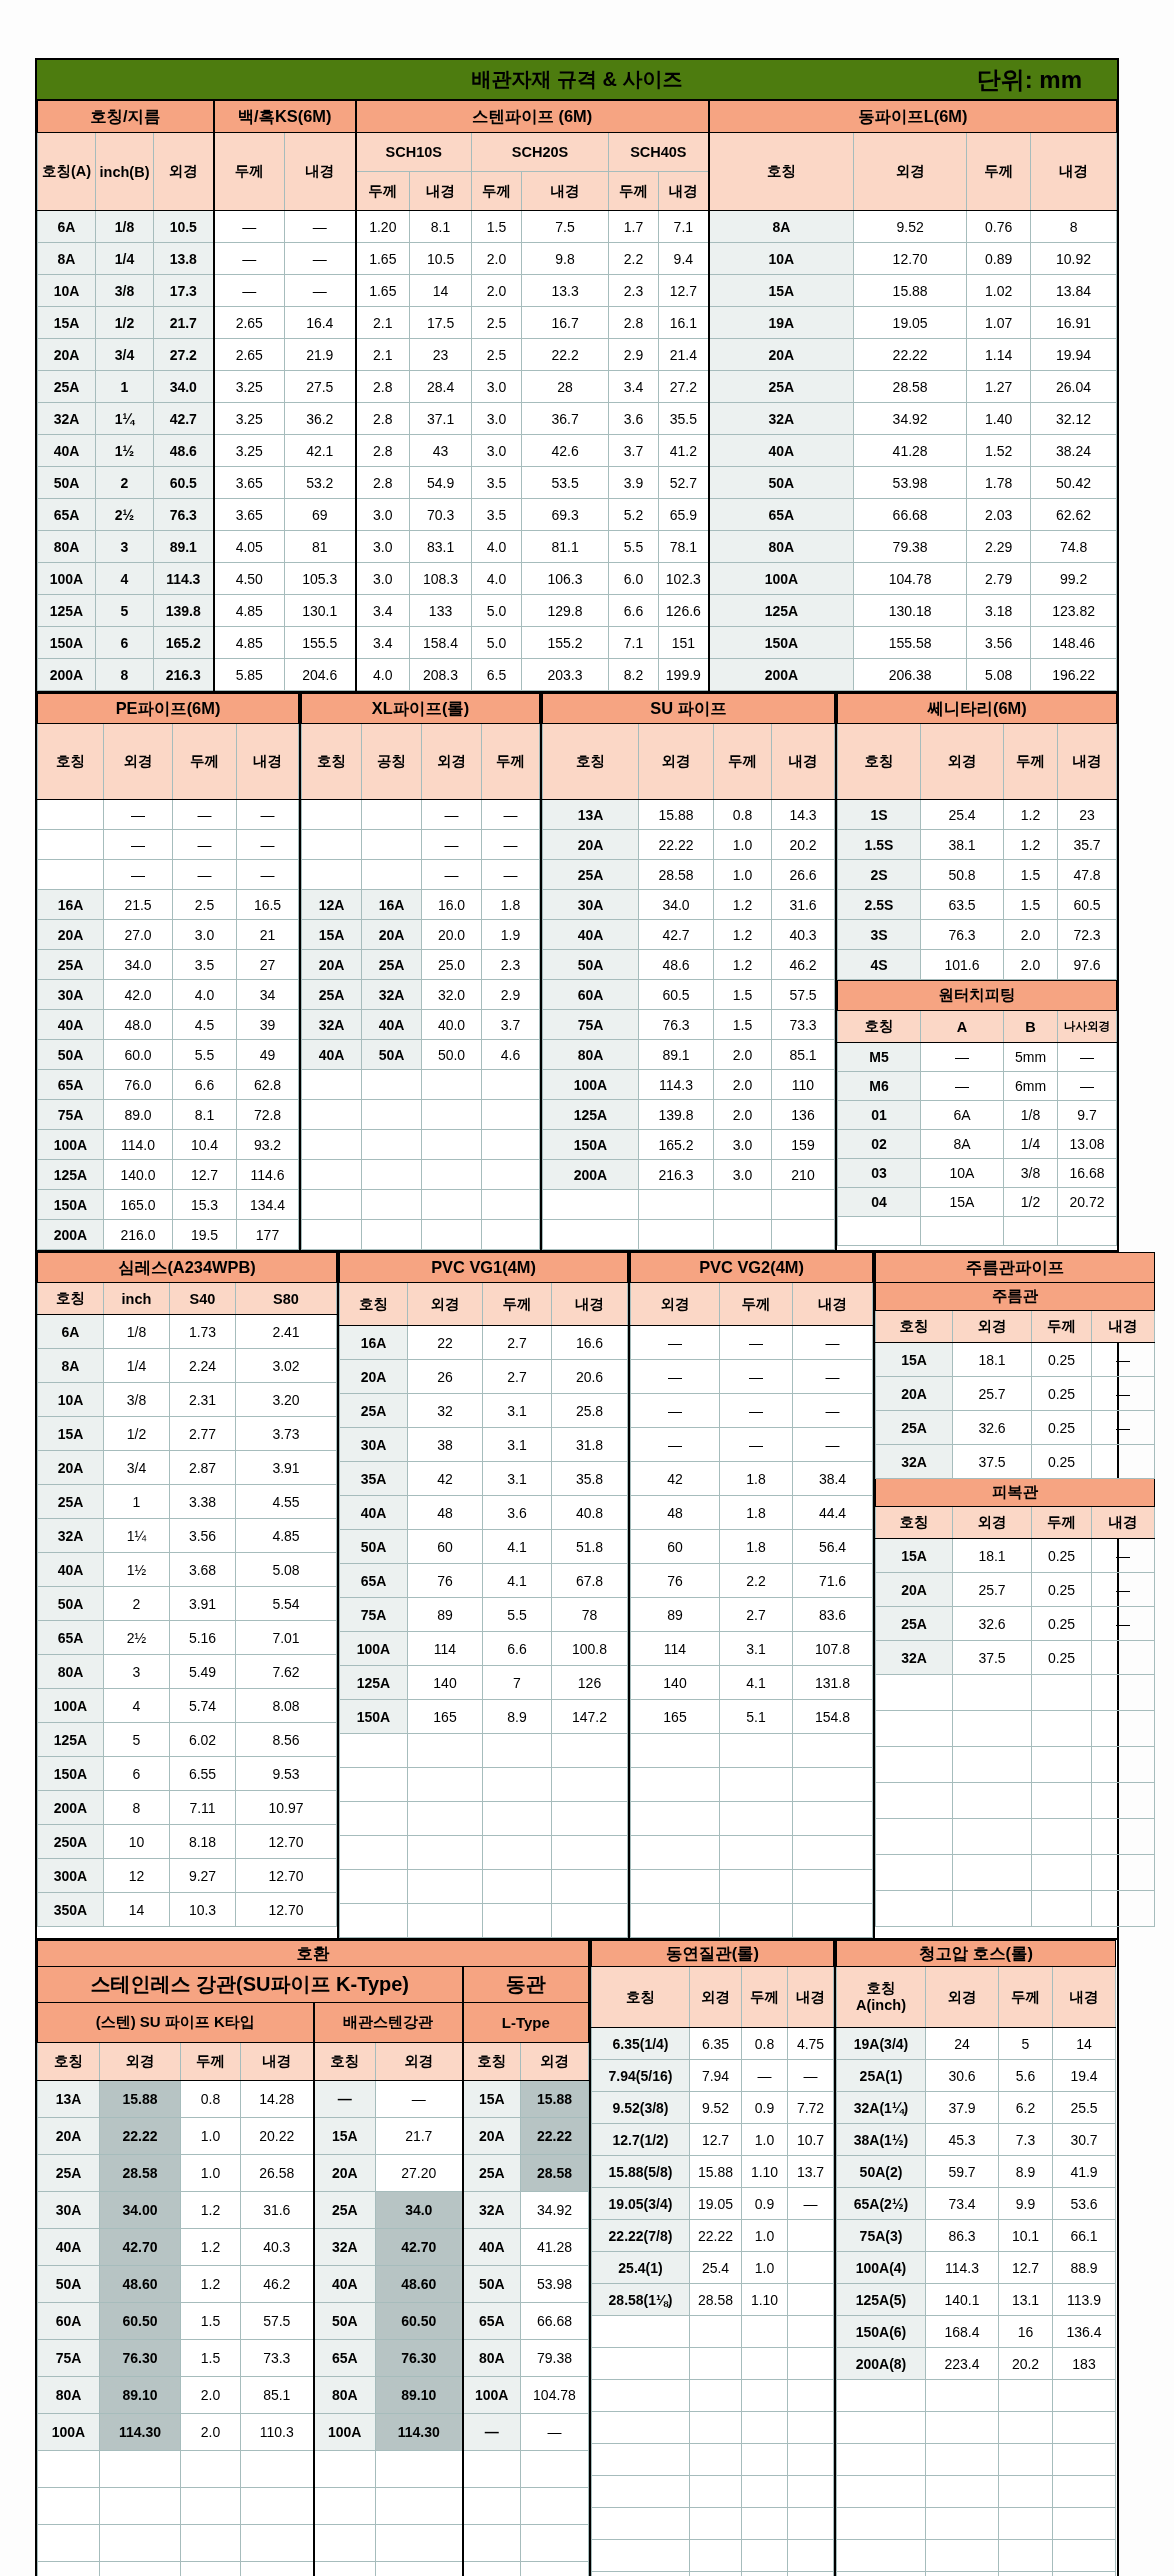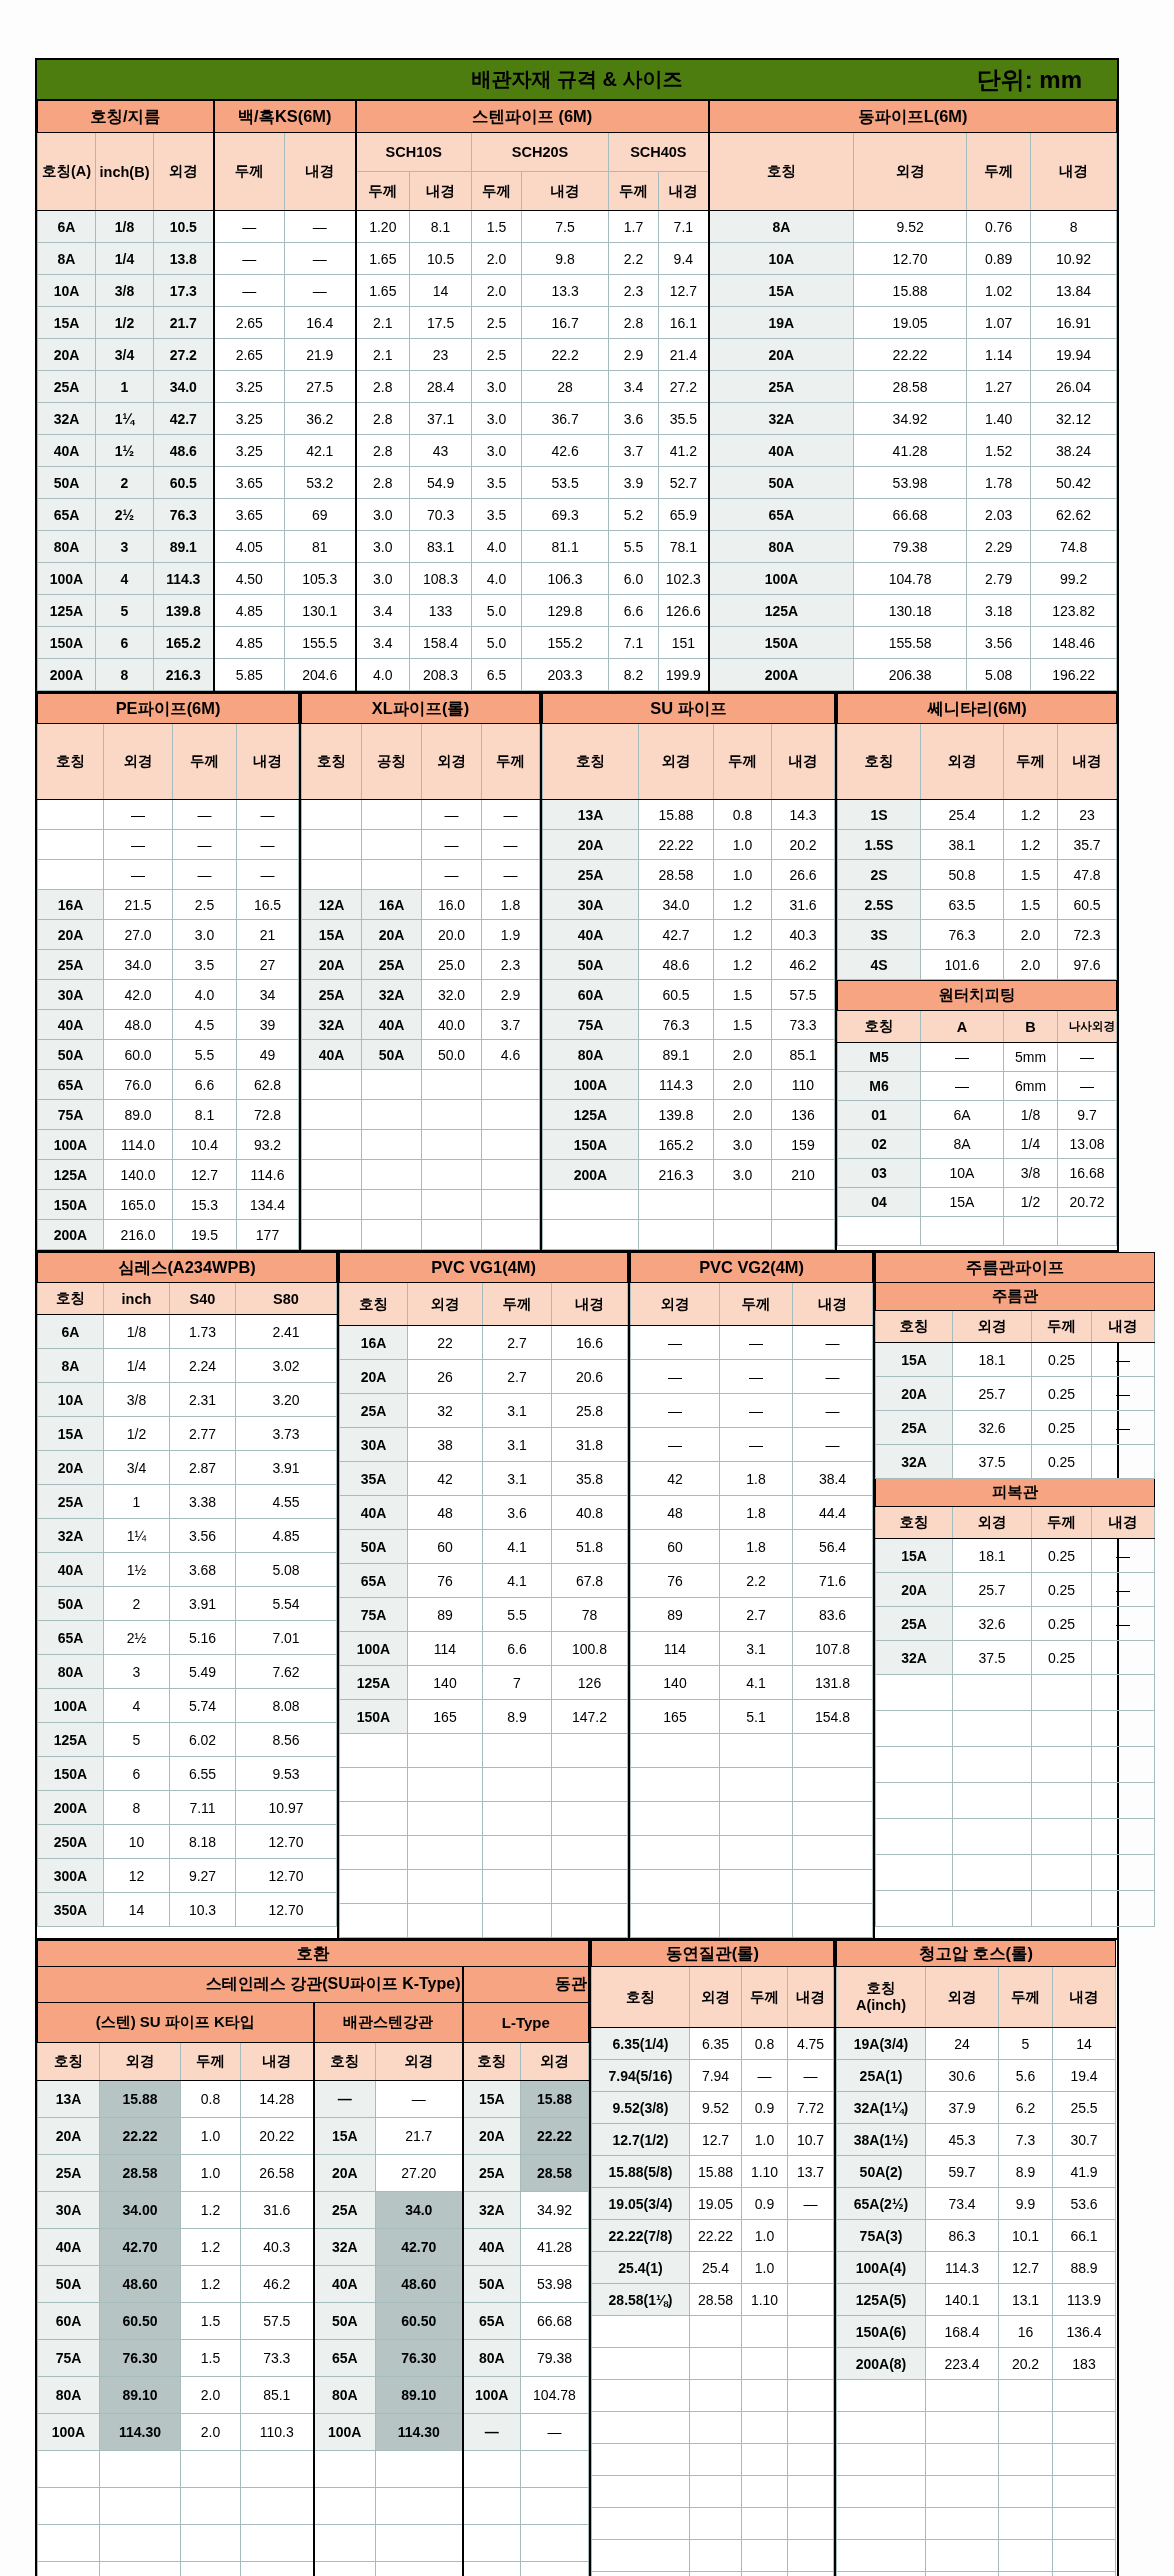--- a/index.html
+++ b/index.html
@@ -24,29 +24,29 @@
   
   .s1 tr.sec th{height:31px;}
   .s1 tr.ch th{height:38px;}
   .s1 tbody td{height:31px;}
   
   .s2 tr.ch th{height:75px;}
   .s2 tbody td{height:29px;}
   .s2 table.ot tr.sec th{height:29px;font-size:15.4px;}
   .s2 table.ot tr.ch th{height:31px;}
   .s2 table.ot tbody td{height:28px;}
-  .s2 table.ot .small{font-size:11.6px;text-align:right;}
+  .s2 table.ot .small{font-size:11.6px;}
   
   .s3 tr.ch th{height:31px;}
   .s3 .chtall tr.ch th{height:42px;}
   .s3 tbody td{height:33px;}
   .s3 tbody.fill td{height:35px;}
   
   .s4 tr.sec th{height:25px;}
-  .s4l tr.sec2 th{background:#f6a482;border:1.9px solid #000;font-size:16px;font-weight:bold;height:35px;text-align:right;}
+  .s4l tr.sec2 th{background:#f6a482;border:1.9px solid #000;font-size:20px;font-weight:bold;height:35px;}
   .s4l tr.sec3 th{background:#f6a482;border:1.9px solid #000;font-size:15px;font-weight:bold;height:39px;}
   .s4l tr.ch th{height:37px;}
   .s4l tbody td{height:36px;}
   .s4r tr.ch th{height:60px;}
   .s4r tbody td{height:31px;}
   .pre{white-space:pre-line;line-height:1.2;}
 </style>
 </head>
 <body>
 

